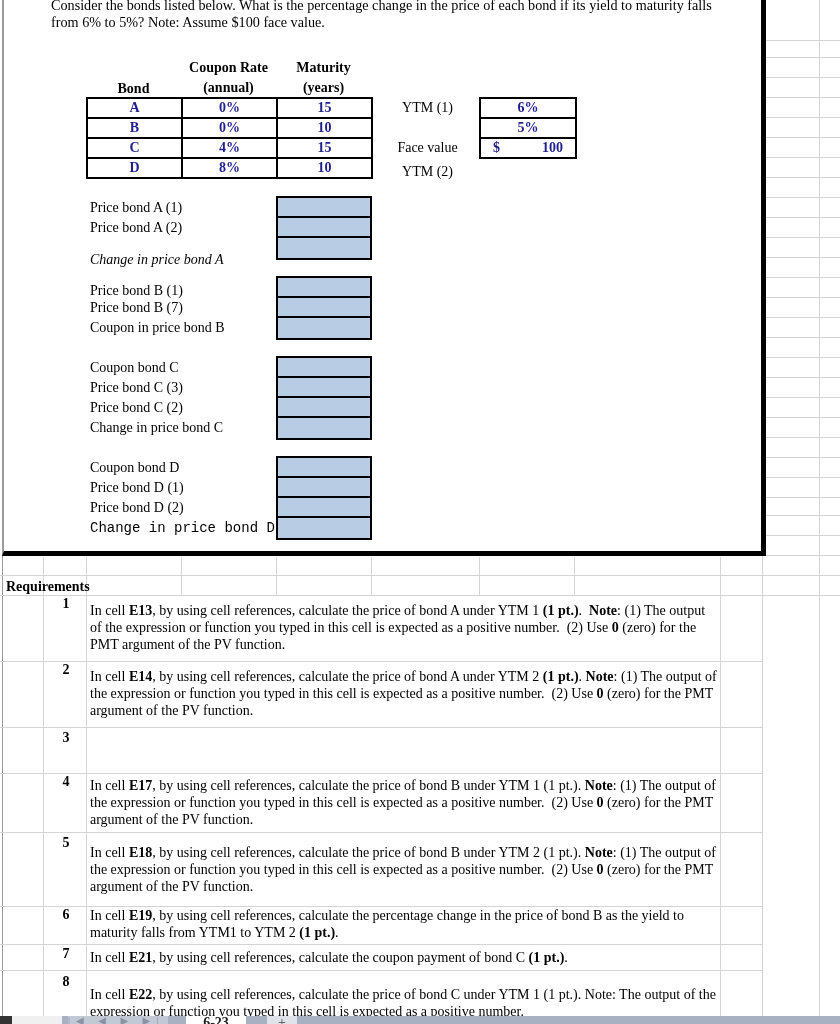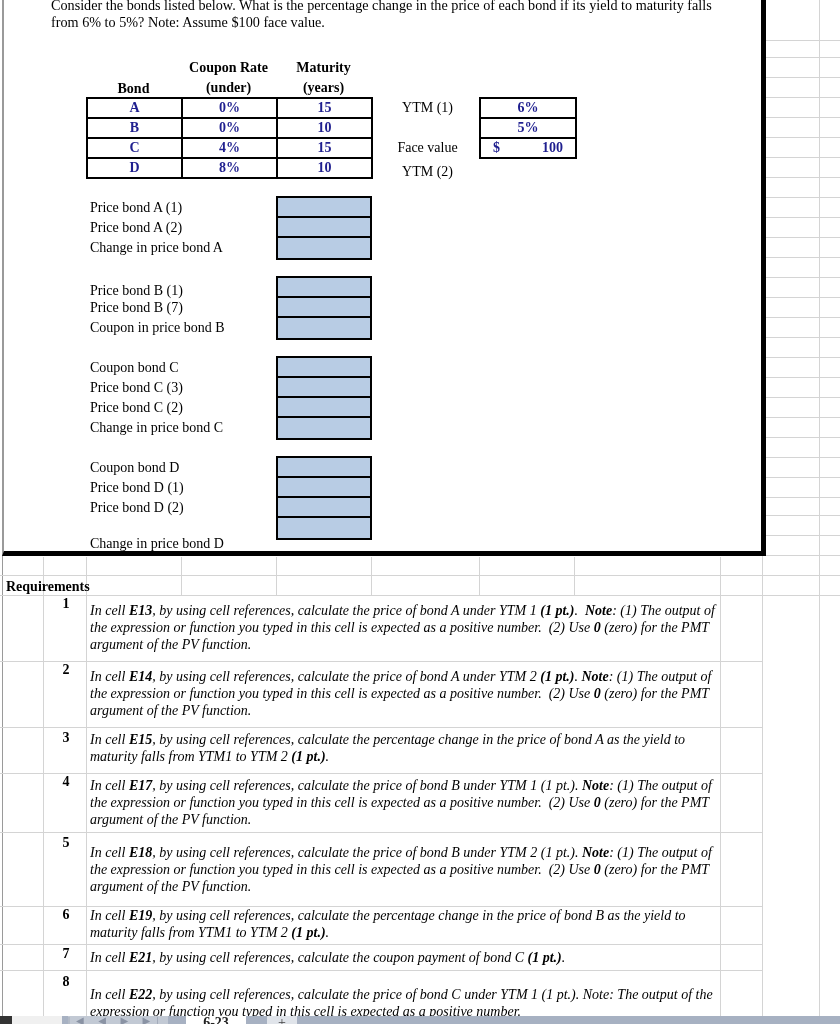--- a/index.html
+++ b/index.html
@@ -31,21 +31,21 @@
 
   .lbl { position: absolute; left: 90px; font-size: 14px; line-height: 20px; }
   .inbox { position: absolute; left: 276px; width: 96px; border: 2px solid #000; background: #b8cce4; }
   .inbox .cell { height: 20px; border-bottom: 2px solid #000; }
   .inbox .cell:last-child { border-bottom: none; }
 
   
   .req-title { position: absolute; left: 6px; top: 578px; font-weight: bold; font-size: 14px; line-height: 17px; }
   .req-row { position: absolute; left: 0; width: 762px; border-bottom: 1px solid #d4d4d4; }
   .req-num { position: absolute; left: 56px; width: 20px; text-align: center; font-weight: bold; font-size: 14px; }
-  .req-text { position: absolute; left: 90px; width: 630px; font-size: 14px; line-height: 17px; font-style: italic; }
+  .req-text { position: absolute; left: 90px; width: 630px; font-size: 14px; line-height: 17px; }
   .req-text b { font-weight: bold; }
 
   
   .tabbar { position: absolute; left: 0; top: 1016px; width: 840px; height: 8px; background: #a7b1c2; overflow: hidden; }
   .tab-left { position: absolute; left: 0; top: 0; width: 62px; height: 8px; background: #f0f0f0; border-left: 12px solid #333; }
   .tab-nav { position: absolute; left: 68px; top: 0; width: 100px; height: 8px; background: #c2c9d4; color: #8a93a4; font-size: 10px; line-height: 10px; letter-spacing: 6px; }
   .tab-sheet { position: absolute; left: 186px; top: 0; width: 60px; height: 8px; background: #fff; font-size: 14px; font-weight: bold; text-align: center; line-height: 14px; color: #222; }
   .tab-add { position: absolute; left: 267px; top: 0; width: 30px; height: 8px; background: #e0e4ea; text-align: center; font-size: 14px; line-height: 14px; color: #444; }
 </style>
 </head>
@@ -93,21 +93,21 @@
   <div class="grid-h" style="left:0;top:595px;width:840px;"></div>
   <div class="grid-h" style="left:766px;top:555px;width:74px;"></div>
 </div>
 
 <div class="qbox">
   <div class="qtext">Consider the bonds listed below. What is the percentage change in the price of each bond if its yield to maturity falls from 6% to 5%? Note: Assume $100 face value.</div>
 </div>
 
 <div class="abs hdr" style="left:86px;top:79px;width:95px;">Bond</div>
 <div class="abs hdr" style="left:181px;top:58px;width:95px;">Coupon Rate</div>
-<div class="abs hdr" style="left:181px;top:78px;width:95px;">(under)</div>
+<div class="abs hdr" style="left:181px;top:78px;width:95px;">(annual)</div>
 <div class="abs hdr" style="left:276px;top:58px;width:95px;">Maturity</div>
 <div class="abs hdr" style="left:276px;top:78px;width:95px;">(years)</div>
 
 <table class="bonds">
   <tbody>
       <tr>
     <td>A</td>
     <td>0%</td>
     <td>15</td>
   </tr>
@@ -147,21 +147,21 @@
       <span>$</span>
       <span>100</span>
     </div>
   </td>
       </tr>
 </tbody>
   </table>
 
 <div class="lbl" style="top:198px;">Price bond A (1)</div>
 <div class="lbl" style="top:218px;">Price bond A (2)</div>
-<div class="lbl" style="top:238px;">Change in price bond A</div>
+<div class="lbl" style="top:250px;font-style:italic;">Change in price bond A</div>
 <div class="inbox" style="top:196px;">
   <div class="cell"></div>
   <div class="cell"></div>
   <div class="cell"></div>
 </div>
 
 <div class="lbl" style="top:281px;">Price bond B (1)</div>
 <div class="lbl" style="top:298px;">Price bond B (7)</div>
 <div class="lbl" style="top:318px;">Coupon in price bond B</div>
 <div class="inbox" style="top:276px;">
@@ -177,41 +177,40 @@
 <div class="inbox" style="top:356px;">
   <div class="cell"></div>
   <div class="cell"></div>
   <div class="cell"></div>
   <div class="cell"></div>
 </div>
 
 <div class="lbl" style="top:458px;">Coupon bond D</div>
 <div class="lbl" style="top:478px;">Price bond D (1)</div>
 <div class="lbl" style="top:498px;">Price bond D (2)</div>
-<div class="lbl" style="top:534px;">Change in price bond D</div>
+<div class="lbl" style="top:518px;font-family:Liberation Mono, monospace;">Change in price bond D</div>
 <div class="inbox" style="top:456px;">
   <div class="cell"></div>
   <div class="cell"></div>
   <div class="cell"></div>
   <div class="cell"></div>
 </div>
 
 <div class="req-title">Requirements</div>
 
 <div class="req-row" style="top:596px;height:66px;">
   <div class="req-num" style="top:0px;">1</div>
   <div class="req-text" style="top:6px;">In cell <b>E13</b>, by using cell references, calculate the price of bond A under YTM 1 <b>(1 pt.)</b>.&nbsp; <b>Note</b>: (1) The output of the expression or function you typed in this cell is expected as a positive number.&nbsp; (2) Use <b>0</b> (zero) for the PMT argument of the PV function.</div>
 </div>
 <div class="req-row" style="top:662px;height:66px;">
   <div class="req-num" style="top:0px;">2</div>
   <div class="req-text" style="top:6px;">In cell <b>E14</b>, by using cell references, calculate the price of bond A under YTM 2 <b>(1 pt.)</b>. <b>Note</b>: (1) The output of the expression or function you typed in this cell is expected as a positive number.&nbsp; (2) Use <b>0</b> (zero) for the PMT argument of the PV function.</div>
 </div>
 <div class="req-row" style="top:728px;height:46px;">
   <div class="req-num" style="top:2px;">3</div>
-  <div class="req-text" style="top:3px;">In cell <b>E15</b>, by using cell references, calculate the percentage change in the price of bond A as the yield to maturity falls from YTM1 to YTM 2 <b>(1 pt.)</b>.</div>
 </div>
 <div class="req-row" style="top:774px;height:59px;">
   <div class="req-num" style="top:0px;">4</div>
   <div class="req-text" style="top:3px;">In cell <b>E17</b>, by using cell references, calculate the price of bond B under YTM 1 (1 pt.). <b>Note</b>: (1) The output of the expression or function you typed in this cell is expected as a positive number.&nbsp; (2) Use <b>0</b> (zero) for the PMT argument of the PV function.</div>
 </div>
 <div class="req-row" style="top:833px;height:74px;">
   <div class="req-num" style="top:2px;">5</div>
   <div class="req-text" style="top:11px;">In cell <b>E18</b>, by using cell references, calculate the price of bond B under YTM 2 (1 pt.). <b>Note</b>: (1) The output of the expression or function you typed in this cell is expected as a positive number.&nbsp; (2) Use <b>0</b> (zero) for the PMT argument of the PV function.</div>
 </div>
 <div class="req-row" style="top:907px;height:38px;">

